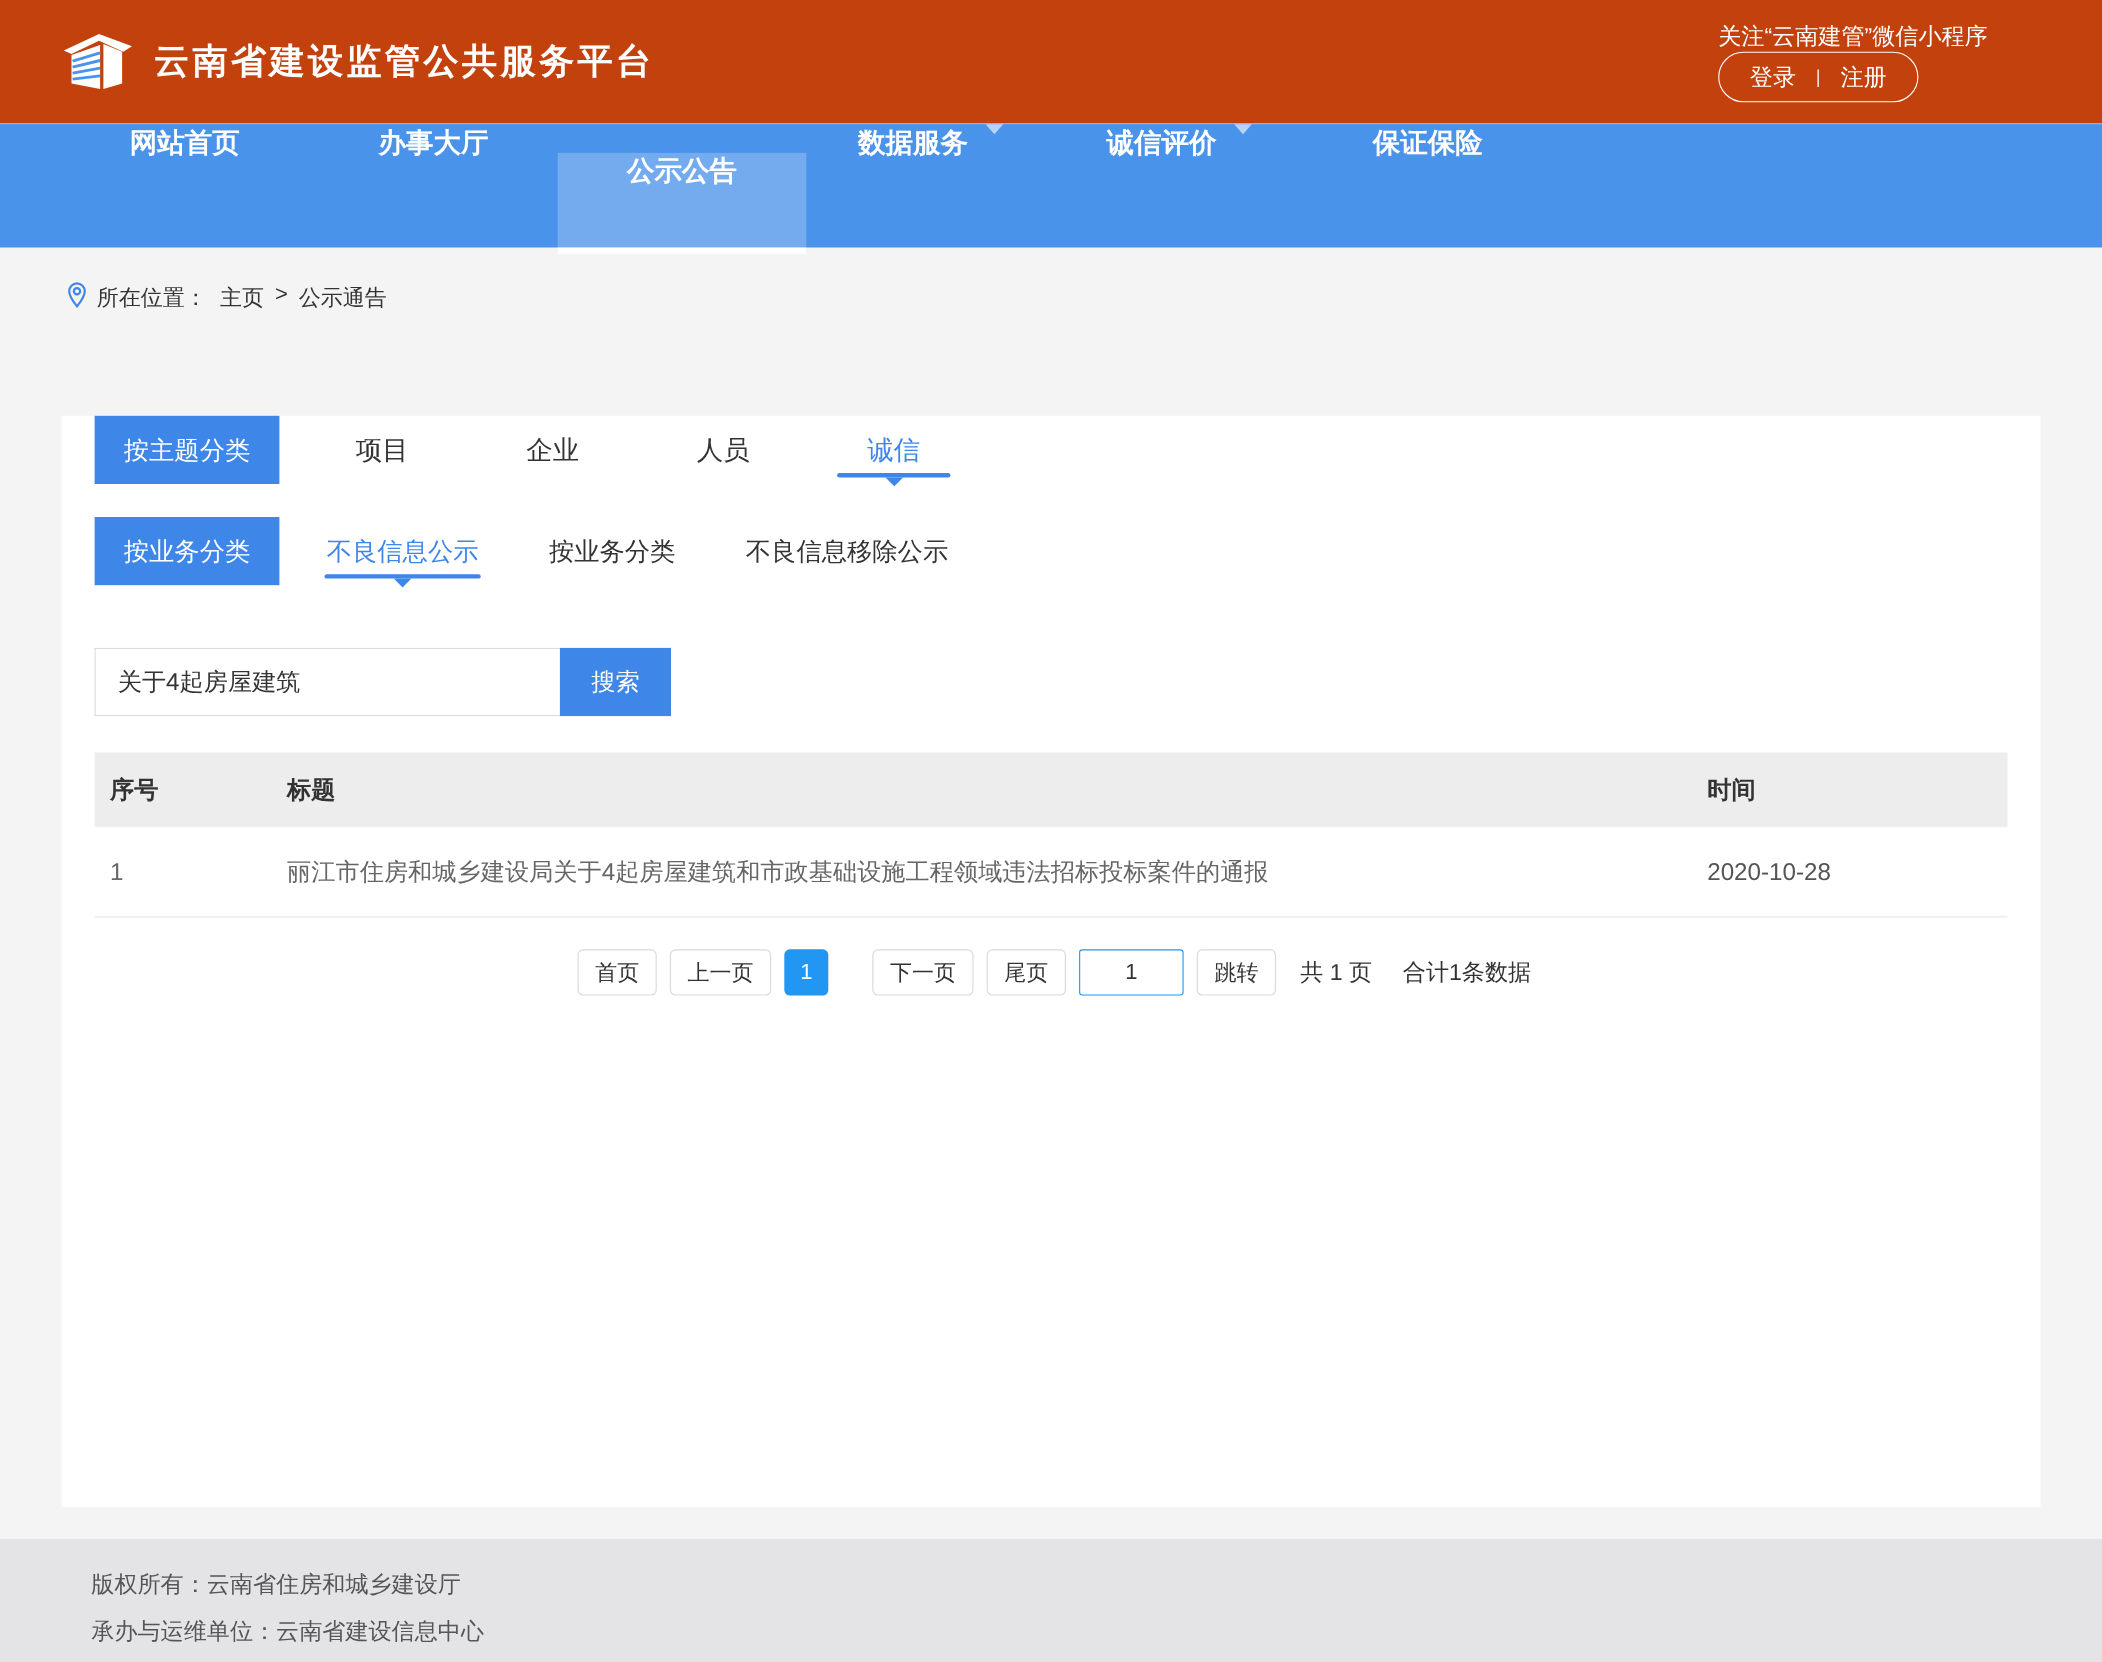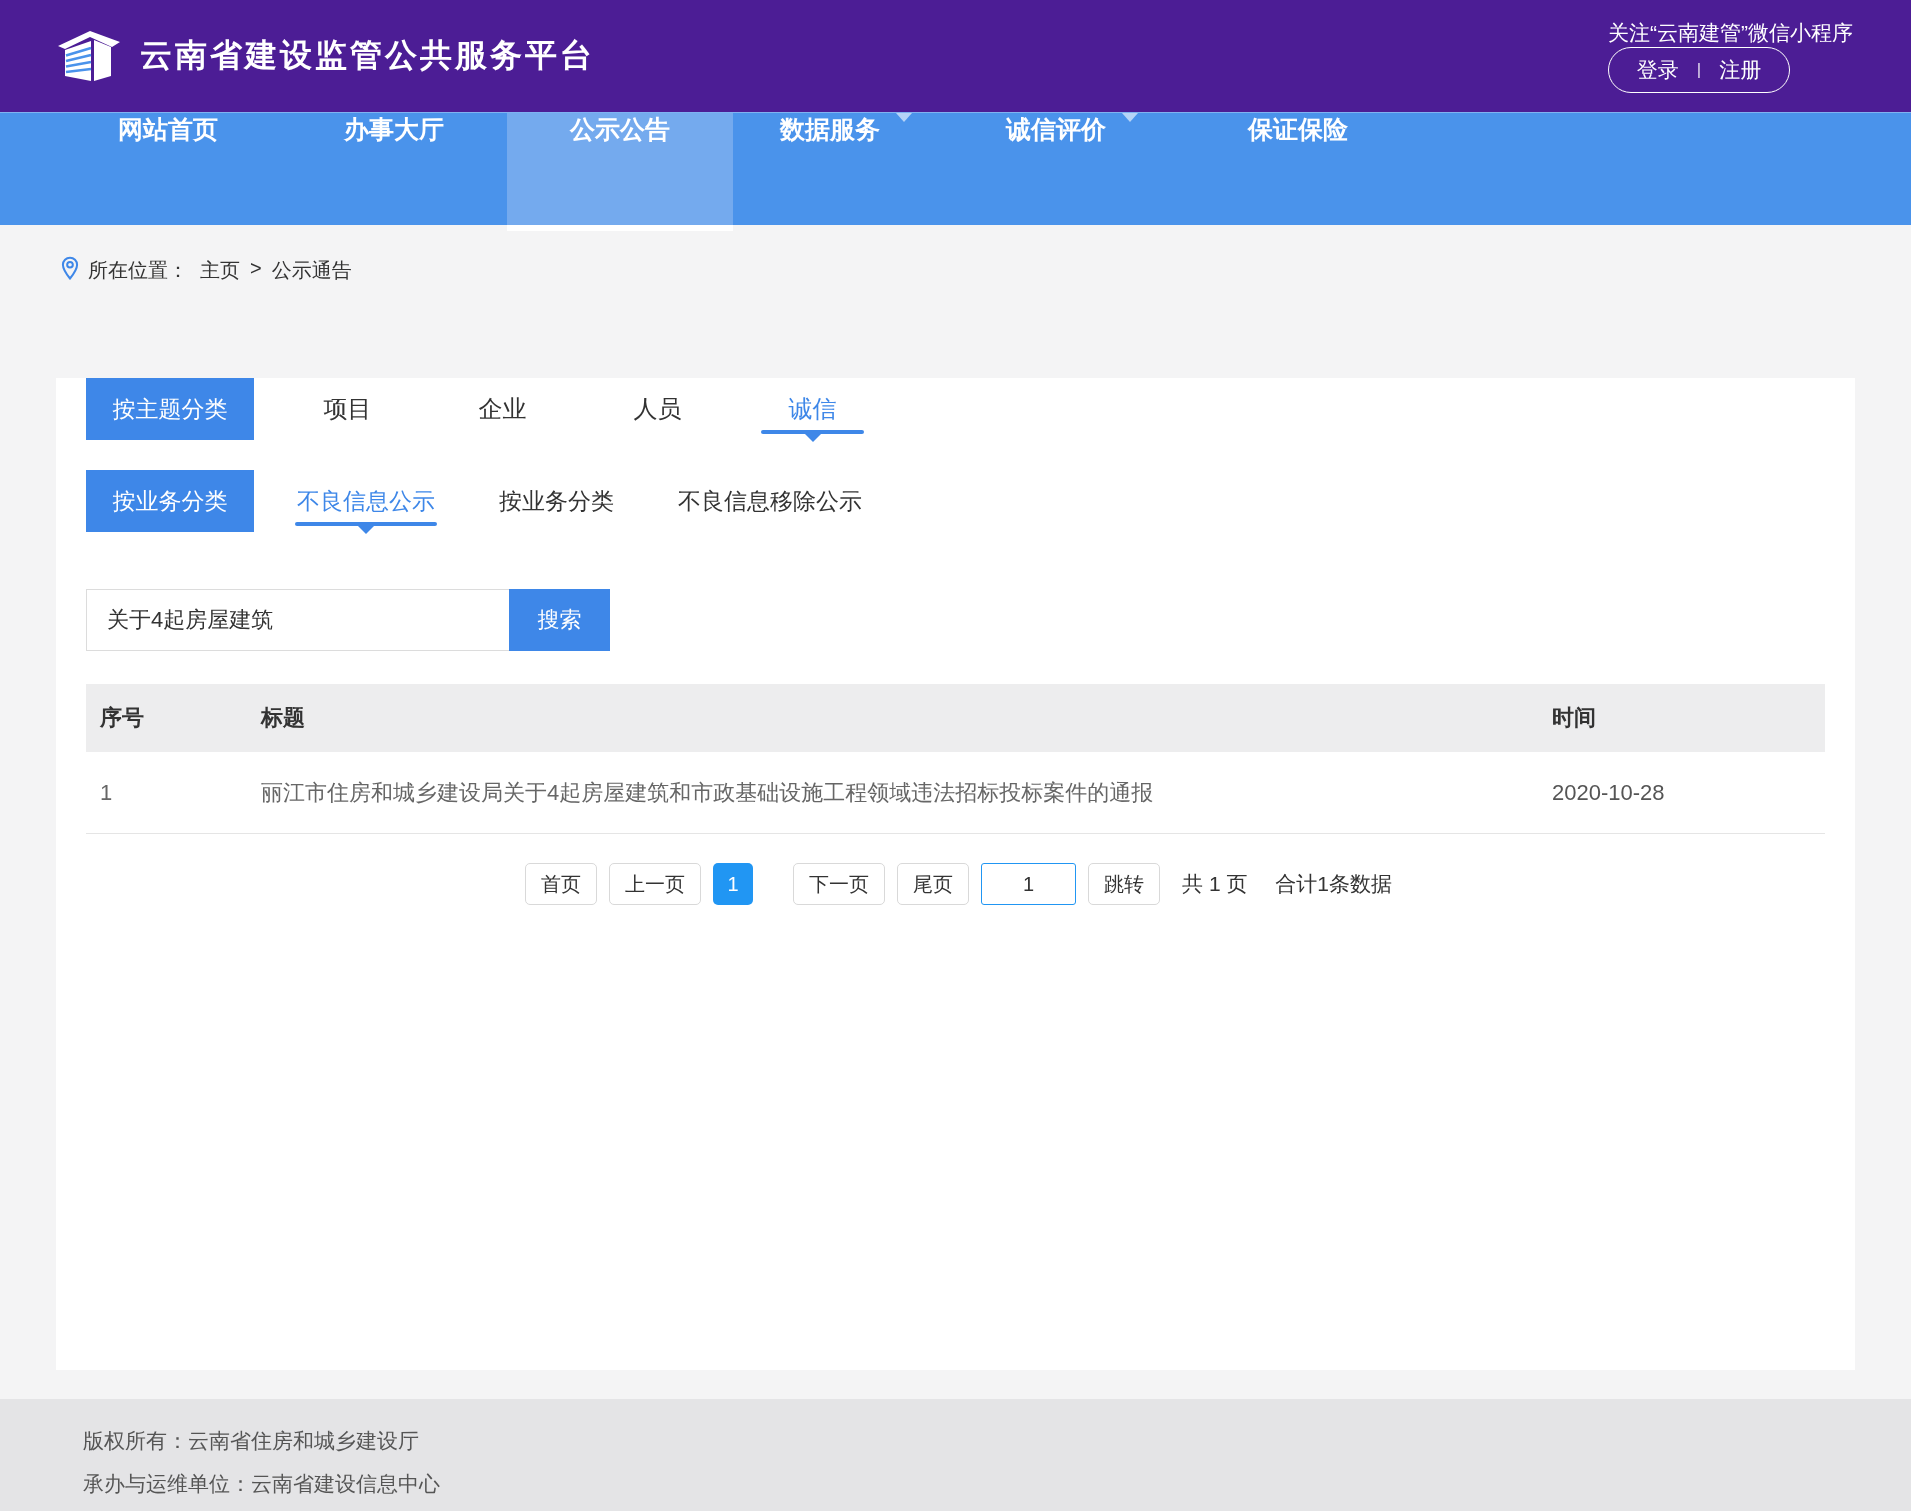--- a/index.html
+++ b/index.html
@@ -3,22 +3,22 @@
 <meta charset="utf-8">
 <style>
   * { margin:0; padding:0; box-sizing:border-box; }
   html,body { width:1911px; height:1511px; }
   body {
     font-family:"Liberation Sans","DejaVu Sans",sans-serif;
     background:#f4f4f5; color:#333; overflow:hidden; position:relative;
   }
   
   .header {
-    height:112px; background:#4c1d95; display:flex; align-items:center;
-    padding:0 42px 0 56px;
+    height:112px; background:#c2410c; display:flex; align-items:center;
+    padding:0 88px 0 56px;
   }
   .logo-wrap { display:flex; align-items:center; cursor:pointer; }
   .logo-icon { width:66px; height:56px; margin-right:18px; }
   .site-title { color:#fff; font-size:32px; font-weight:bold; letter-spacing:3px; }
   .header-right { margin-left:auto; display:flex; align-items:flex-start;flex-direction:column; }
   .wechat-note { color:#fff; font-size:21px; margin-right:16px; }
   .login-pill {
     border:1px solid #fff; border-radius:24px; height:46px; width:182px;
     display:flex; align-items:center; justify-content:center; color:#fff; font-size:21px;
   }
@@ -26,21 +26,21 @@
   .pill-divider { margin:0 18px; font-size:17px; opacity:.85; cursor:default; }
   
   .nav {
     height:113px; background:#4a93eb; border-top:1px solid rgba(255,255,255,.3);
     display:flex; align-items:stretch; padding-left:55px;
   }
   .nav-item {
     width:226px; display:flex; align-items:flex-start; justify-content:center;
     color:#fff; font-size:25px; font-weight:bold; cursor:pointer; position:relative;
   }
-  .nav-item.active { background:#74aaee; }
+  .nav-item.active { background:#74aaee;margin-top:26px; }
   .nav-item.active::after {
     content:""; position:absolute; left:0; right:0; bottom:-6px; height:6px; background:#fff;
   }
   .nav-caret {
     width:0; height:0; border-left:8px solid transparent; border-right:8px solid transparent;
     border-top:9px solid rgba(255,255,255,.6); margin-left:16px;
   }
   
   .breadcrumb {
     height:93px; padding:32px 0 0 60px; display:flex; align-items:flex-start;

